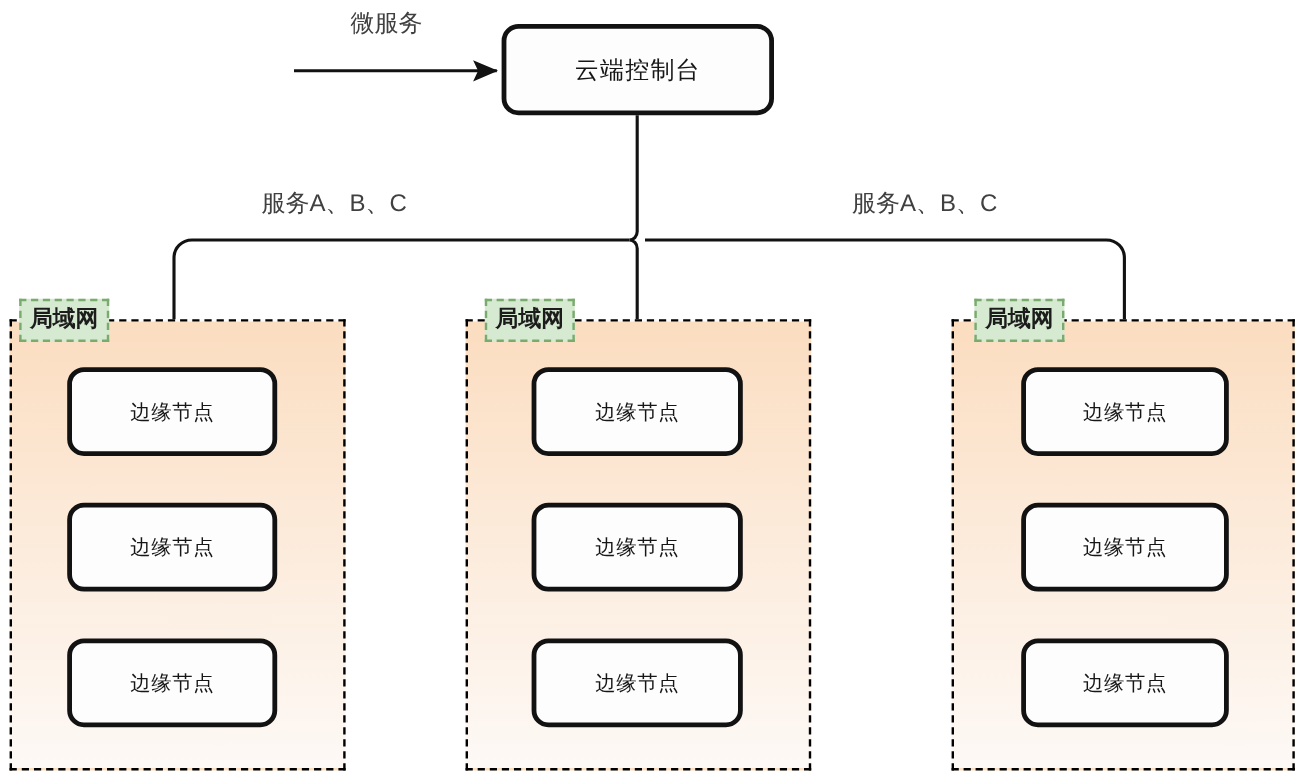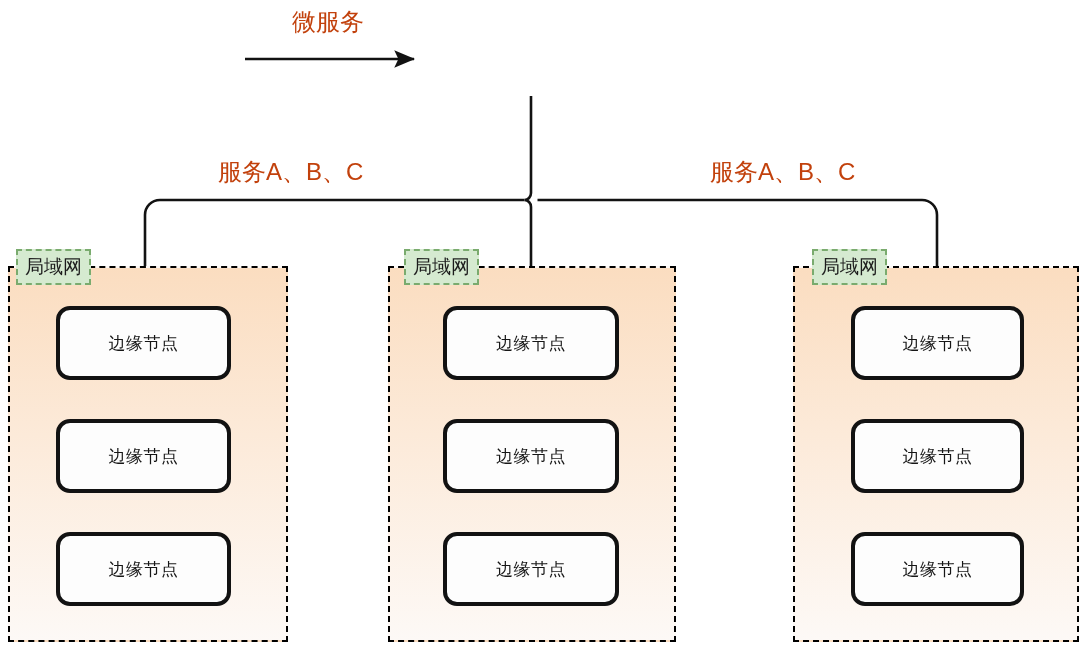--- a/index.html
+++ b/index.html
@@ -50,20 +50,21 @@
     position: absolute;
     box-sizing: border-box;
     background: #d5ead0;
     border: 2px dashed #7aab6e;
     color: #1c1c1c;
     font-size: 19px;
     line-height: 1;
     padding: 6px 7px 7px 7px;
     white-space: nowrap;
     z-index: 6;
+    font-weight: bold;
   }
   #lan-label-0 { left: 16px;  top: 249px; }
   #lan-label-1 { left: 404px; top: 249px; }
   #lan-label-2 { left: 812px; top: 249px; }
 
   
   .edge-node {
     position: absolute;
     box-sizing: border-box;
     background: #fdfdfd;
@@ -103,24 +104,24 @@
     justify-content: center;
     font-size: 20px;
     letter-spacing: 1px;
     color: #161616;
     z-index: 4;
   }
 
   
   .edge-label {
     position: absolute;
-    font-size: 24px;
+    font-size: 20px;
     line-height: 1;
     white-space: nowrap;
-    color: #c2410c;
+    color: #404040;
     background: transparent;
     z-index: 5;
   }
   #label-microservice  { left: 292px; top: 10px; }
   #label-services-left { left: 218px; top: 160px; }
   #label-services-right{ left: 710px; top: 160px; }
 </style>
 </head>
 <body>
 
@@ -142,20 +143,23 @@
 
     <path d="M524.5,200 L160,200
              C 151.5,200 145,206.5 145,215
              L145,302" fill="none" stroke="#121212" stroke-width="2.6" marker-end="url(#arrowhead)"></path>
 
     <path d="M537.5,200 L922,200
              C 930.5,200 937,206.5 937,215
              L937,302" fill="none" stroke="#121212" stroke-width="2.6" marker-end="url(#arrowhead)"></path>
   </svg>
 
+  <div id="cloud-console">
+    <span>云端控制台</span>
+  </div>
 
   <div class="edge-label" id="label-microservice">微服务</div>
 
   <div class="edge-label" id="label-services-left">服务A、B、C</div>
 
   <div class="edge-label" id="label-services-right">服务A、B、C</div>
 
   <div class="lan-group" id="lan-group-0"></div>
   <div class="lan-label" id="lan-label-0">局域网</div>
   <div class="edge-node col-0 row-0">

